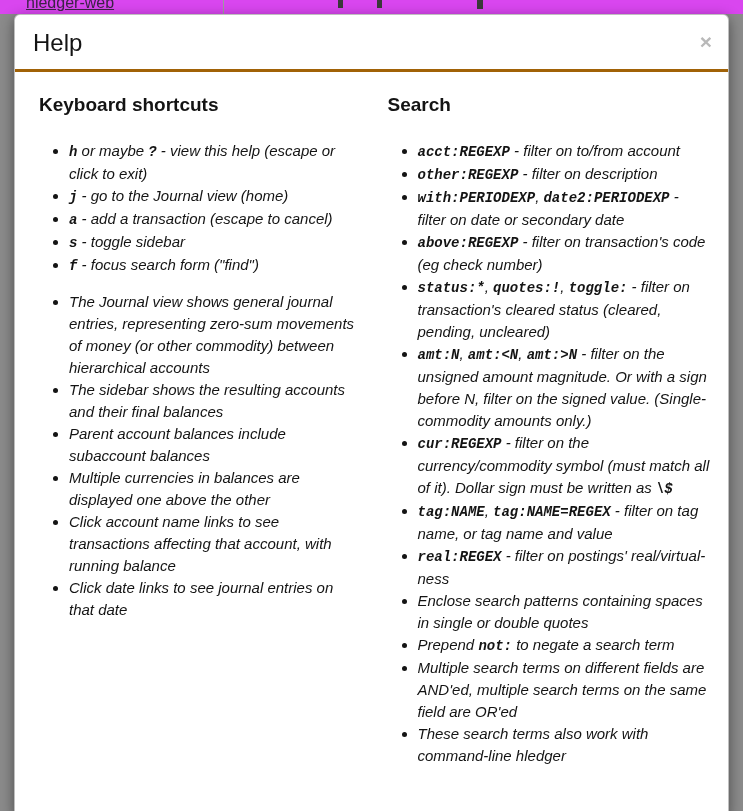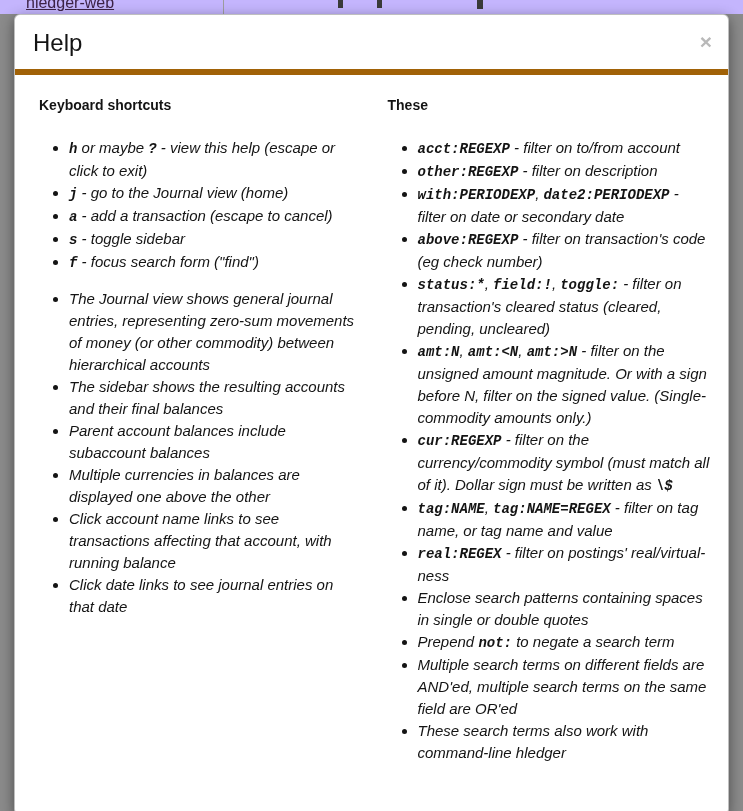--- a/index.html
+++ b/index.html
@@ -5,21 +5,21 @@
   * { margin: 0; padding: 0; box-sizing: border-box; }
   html, body {
     width: 743px; height: 811px;
     overflow: hidden;
     background: #8b8b8b;
     font-family: "Liberation Sans", "DejaVu Sans", sans-serif;
   }
   
   .bg-strip {
     position: absolute; top: 0; left: 0; width: 743px; height: 14px;
-    background: #c4b5fd;
+    background: #d946ef;
   }
   .brand-link {
     position: absolute; left: 26px; top: -6px;
     font-size: 16px; color: #3d2347;
     text-decoration: underline; cursor: pointer;
     white-space: nowrap;
   }
   .sidebar-divider {
     position: absolute; left: 223px; top: 0; width: 1px; height: 14px;
     background: #9d9d9d;
@@ -35,21 +35,21 @@
     width: 715px;
     margin: 14px auto 0 auto;
     background: #ffffff;
     border: 1px solid rgba(0,0,0,0.25);
     border-radius: 6px;
     box-shadow: 0 4px 14px rgba(0,0,0,0.45);
   }
   .modal-header {
     position: relative;
     padding: 13px 18px 12px 18px;
-    border-bottom: 6px solid #a16207;
+    border-bottom: 3px solid #a16207;
   }
   .modal-title {
     font-size: 24px;
     font-weight: normal;
     color: #141414;
     line-height: 29px;
   }
   .close-btn {
     position: absolute; top: 16px; right: 16px;
     border: none; background: none;
@@ -58,21 +58,21 @@
     line-height: 1;
     cursor: pointer;
     font-family: "Liberation Sans", sans-serif;
   }
   .modal-body {
     display: flex;
     padding: 12px 8px 36px 8px;
   }
   .help-col { width: 50%; padding: 0 10px 0 16px; }
   .section-heading {
-    font-size: 14px;
+    font-size: 19px;
     font-weight: bold;
     color: #141414;
     margin: 10px 0 24px 0;
   }
   .section-list {
     margin: 0 0 14px 0;
     padding-left: 30px;
     list-style-type: disc;
     font-style: italic;
   }
@@ -117,27 +117,27 @@
         <ul class="section-list">
           <li>The Journal view shows general journal entries, representing zero-sum movements of money (or other commodity) between hierarchical accounts</li>
           <li>The sidebar shows the resulting accounts and their final balances</li>
           <li>Parent account balances include subaccount balances</li>
           <li>Multiple currencies in balances are displayed one above the other</li>
           <li>Click account name links to see transactions affecting that account, with running balance</li>
           <li>Click date links to see journal entries on that date</li>
         </ul>
       </div>
     <div class="help-col">
-        <h3 class="section-heading">These</h3>
+        <h3 class="section-heading">Search</h3>
         <ul class="section-list">
           <li><code class="kbd">acct:REGEXP</code> - filter on to/from account</li>
           <li><code class="kbd">other:REGEXP</code> - filter on description</li>
           <li><code class="kbd">with:PERIODEXP</code>, <code class="kbd">date2:PERIODEXP</code> - filter on date or secondary date</li>
           <li><code class="kbd">above:REGEXP</code> - filter on transaction's code (eg check number)</li>
-          <li><code class="kbd">status:*</code>, <code class="kbd">field:!</code>, <code class="kbd">toggle:</code> - filter on transaction's cleared status (cleared, pending, uncleared)</li>
+          <li><code class="kbd">status:*</code>, <code class="kbd">quotes:!</code>, <code class="kbd">toggle:</code> - filter on transaction's cleared status (cleared, pending, uncleared)</li>
           <li><code class="kbd">amt:N</code>, <code class="kbd">amt:&lt;N</code>, <code class="kbd">amt:&gt;N</code> - filter on the unsigned amount magnitude. Or with a sign before N, filter on the signed value. (Single-commodity amounts only.)</li>
           <li><code class="kbd">cur:REGEXP</code> - filter on the currency/commodity symbol (must match all of it). Dollar sign must be written as <code class="kbd">\$</code></li>
           <li><code class="kbd">tag:NAME</code>, <code class="kbd">tag:NAME=REGEX</code> - filter on tag name, or tag name and value</li>
           <li><code class="kbd">real:REGEX</code> - filter on postings' real/virtual-ness</li>
           <li>Enclose search patterns containing spaces in single or double quotes</li>
           <li>Prepend <code class="kbd">not:</code> to negate a search term</li>
           <li>Multiple search terms on different fields are AND'ed, multiple search terms on the same field are OR'ed</li>
           <li>These search terms also work with command-line hledger</li>
         </ul>
       </div>

